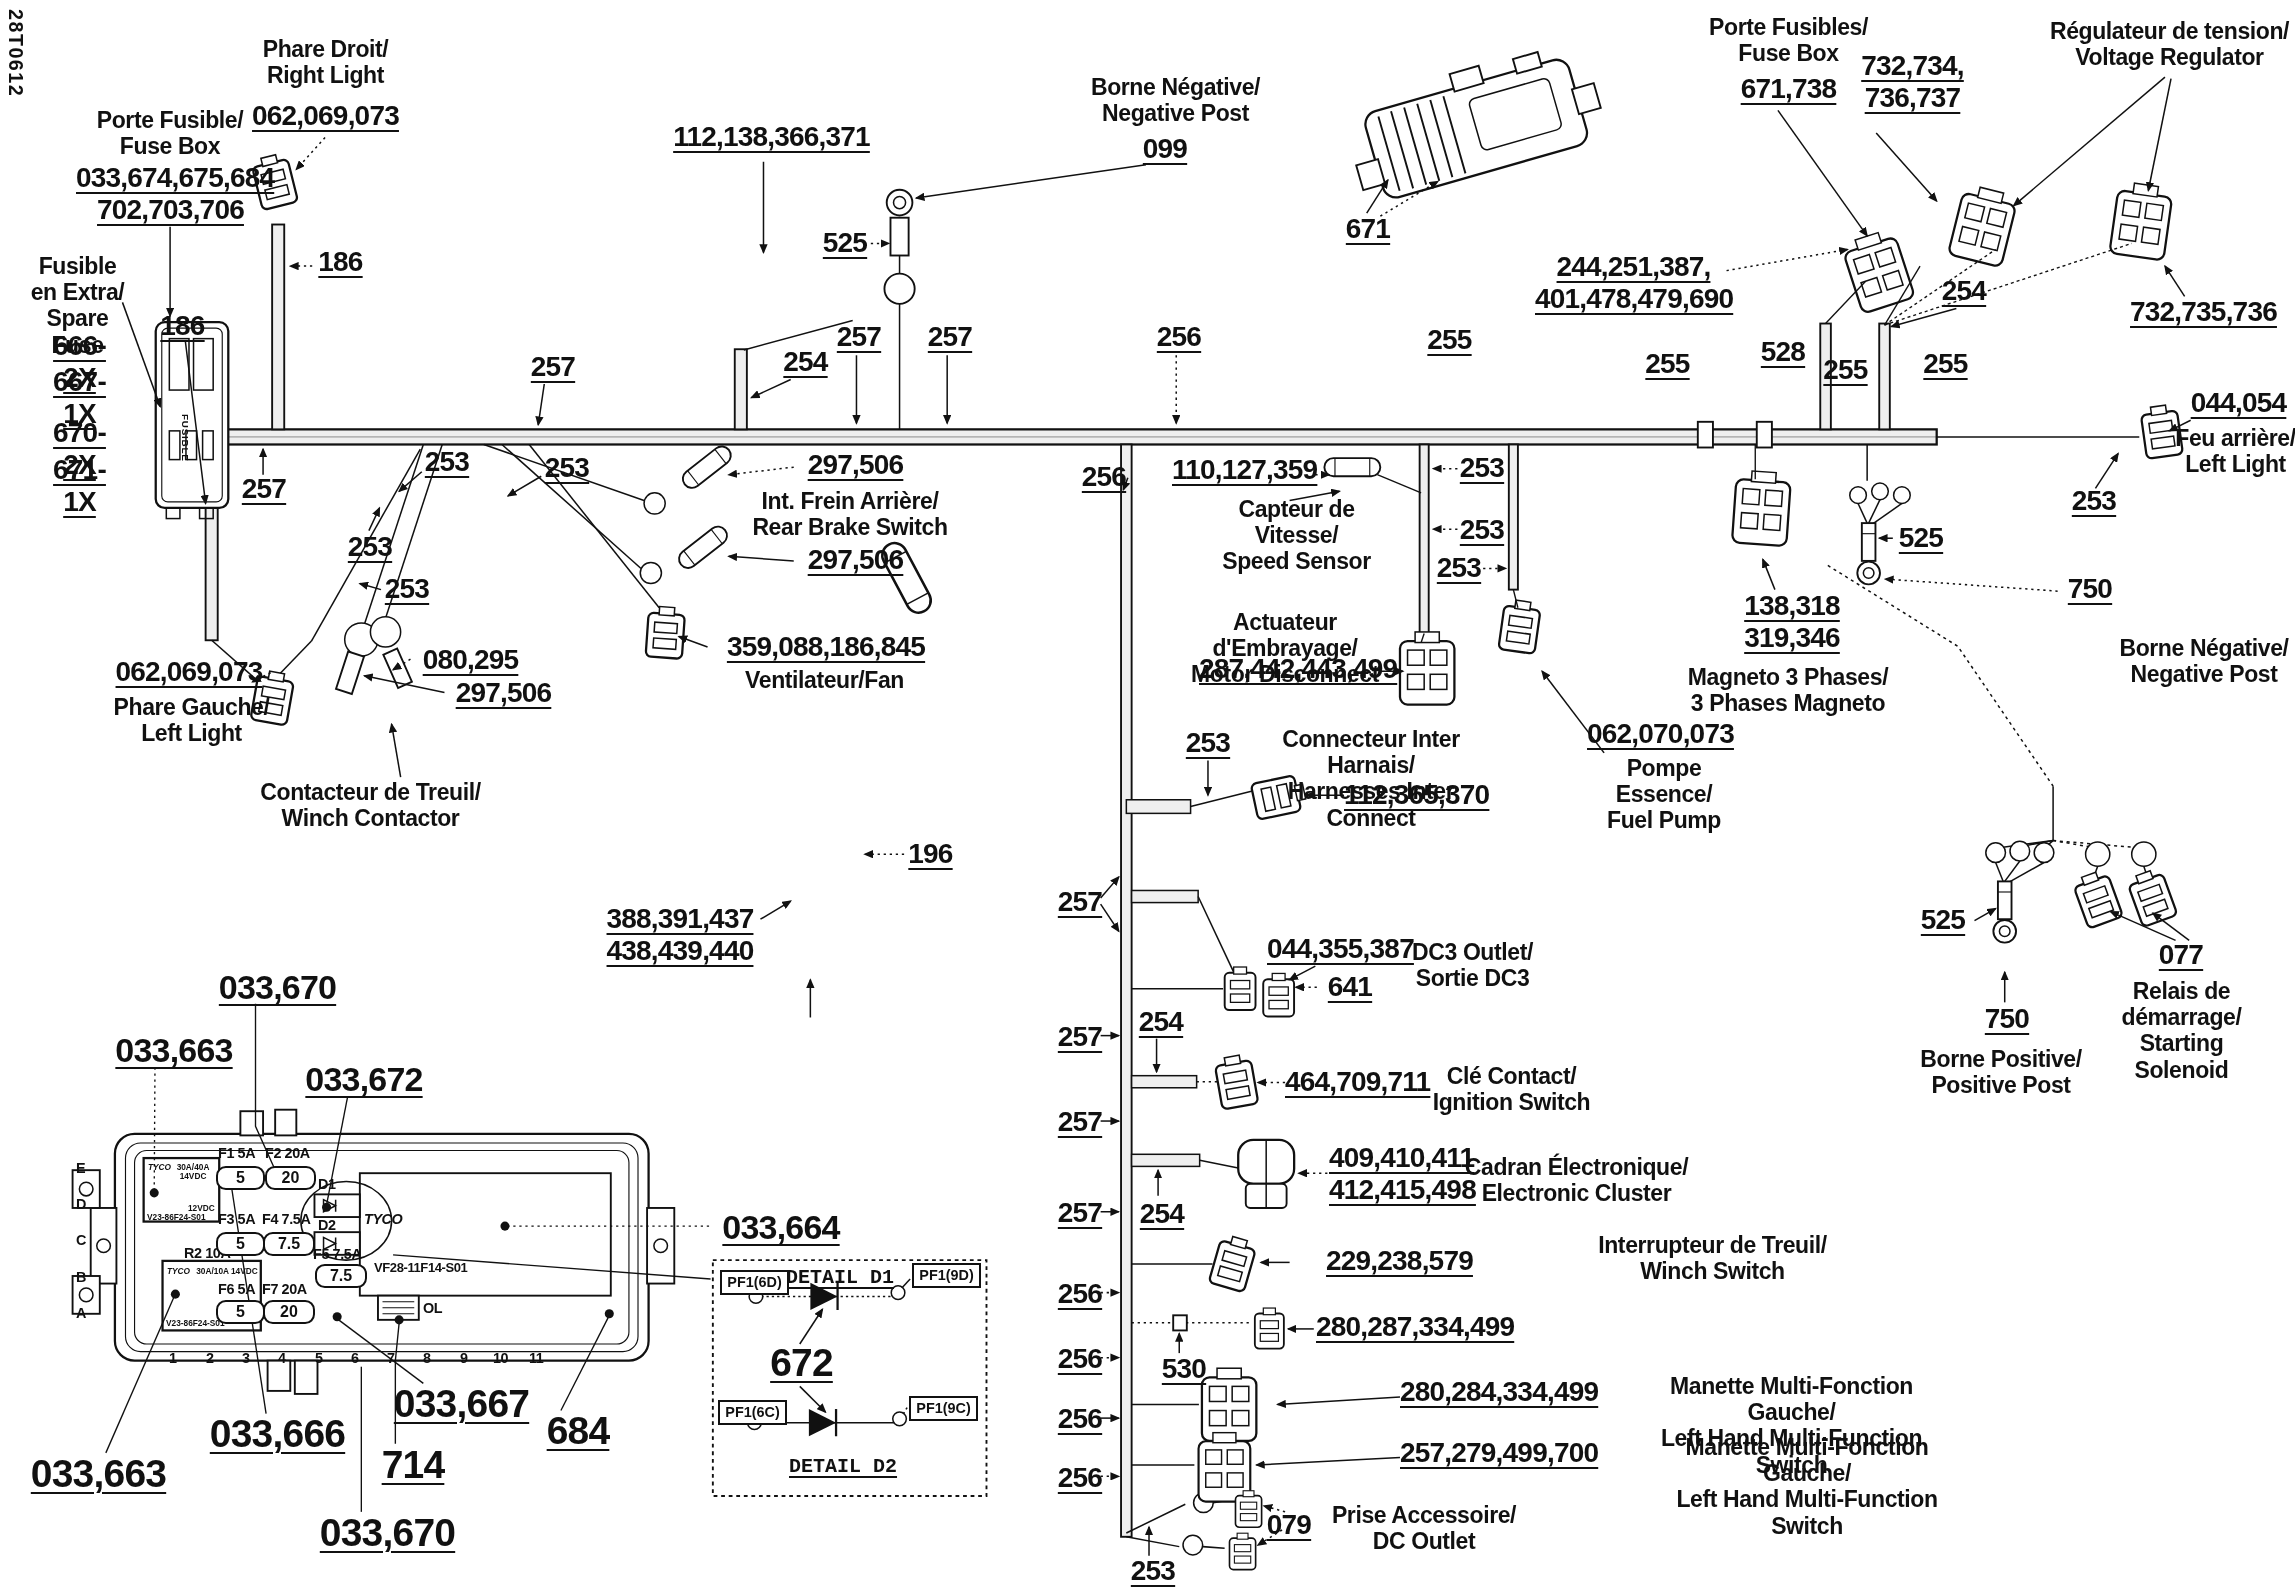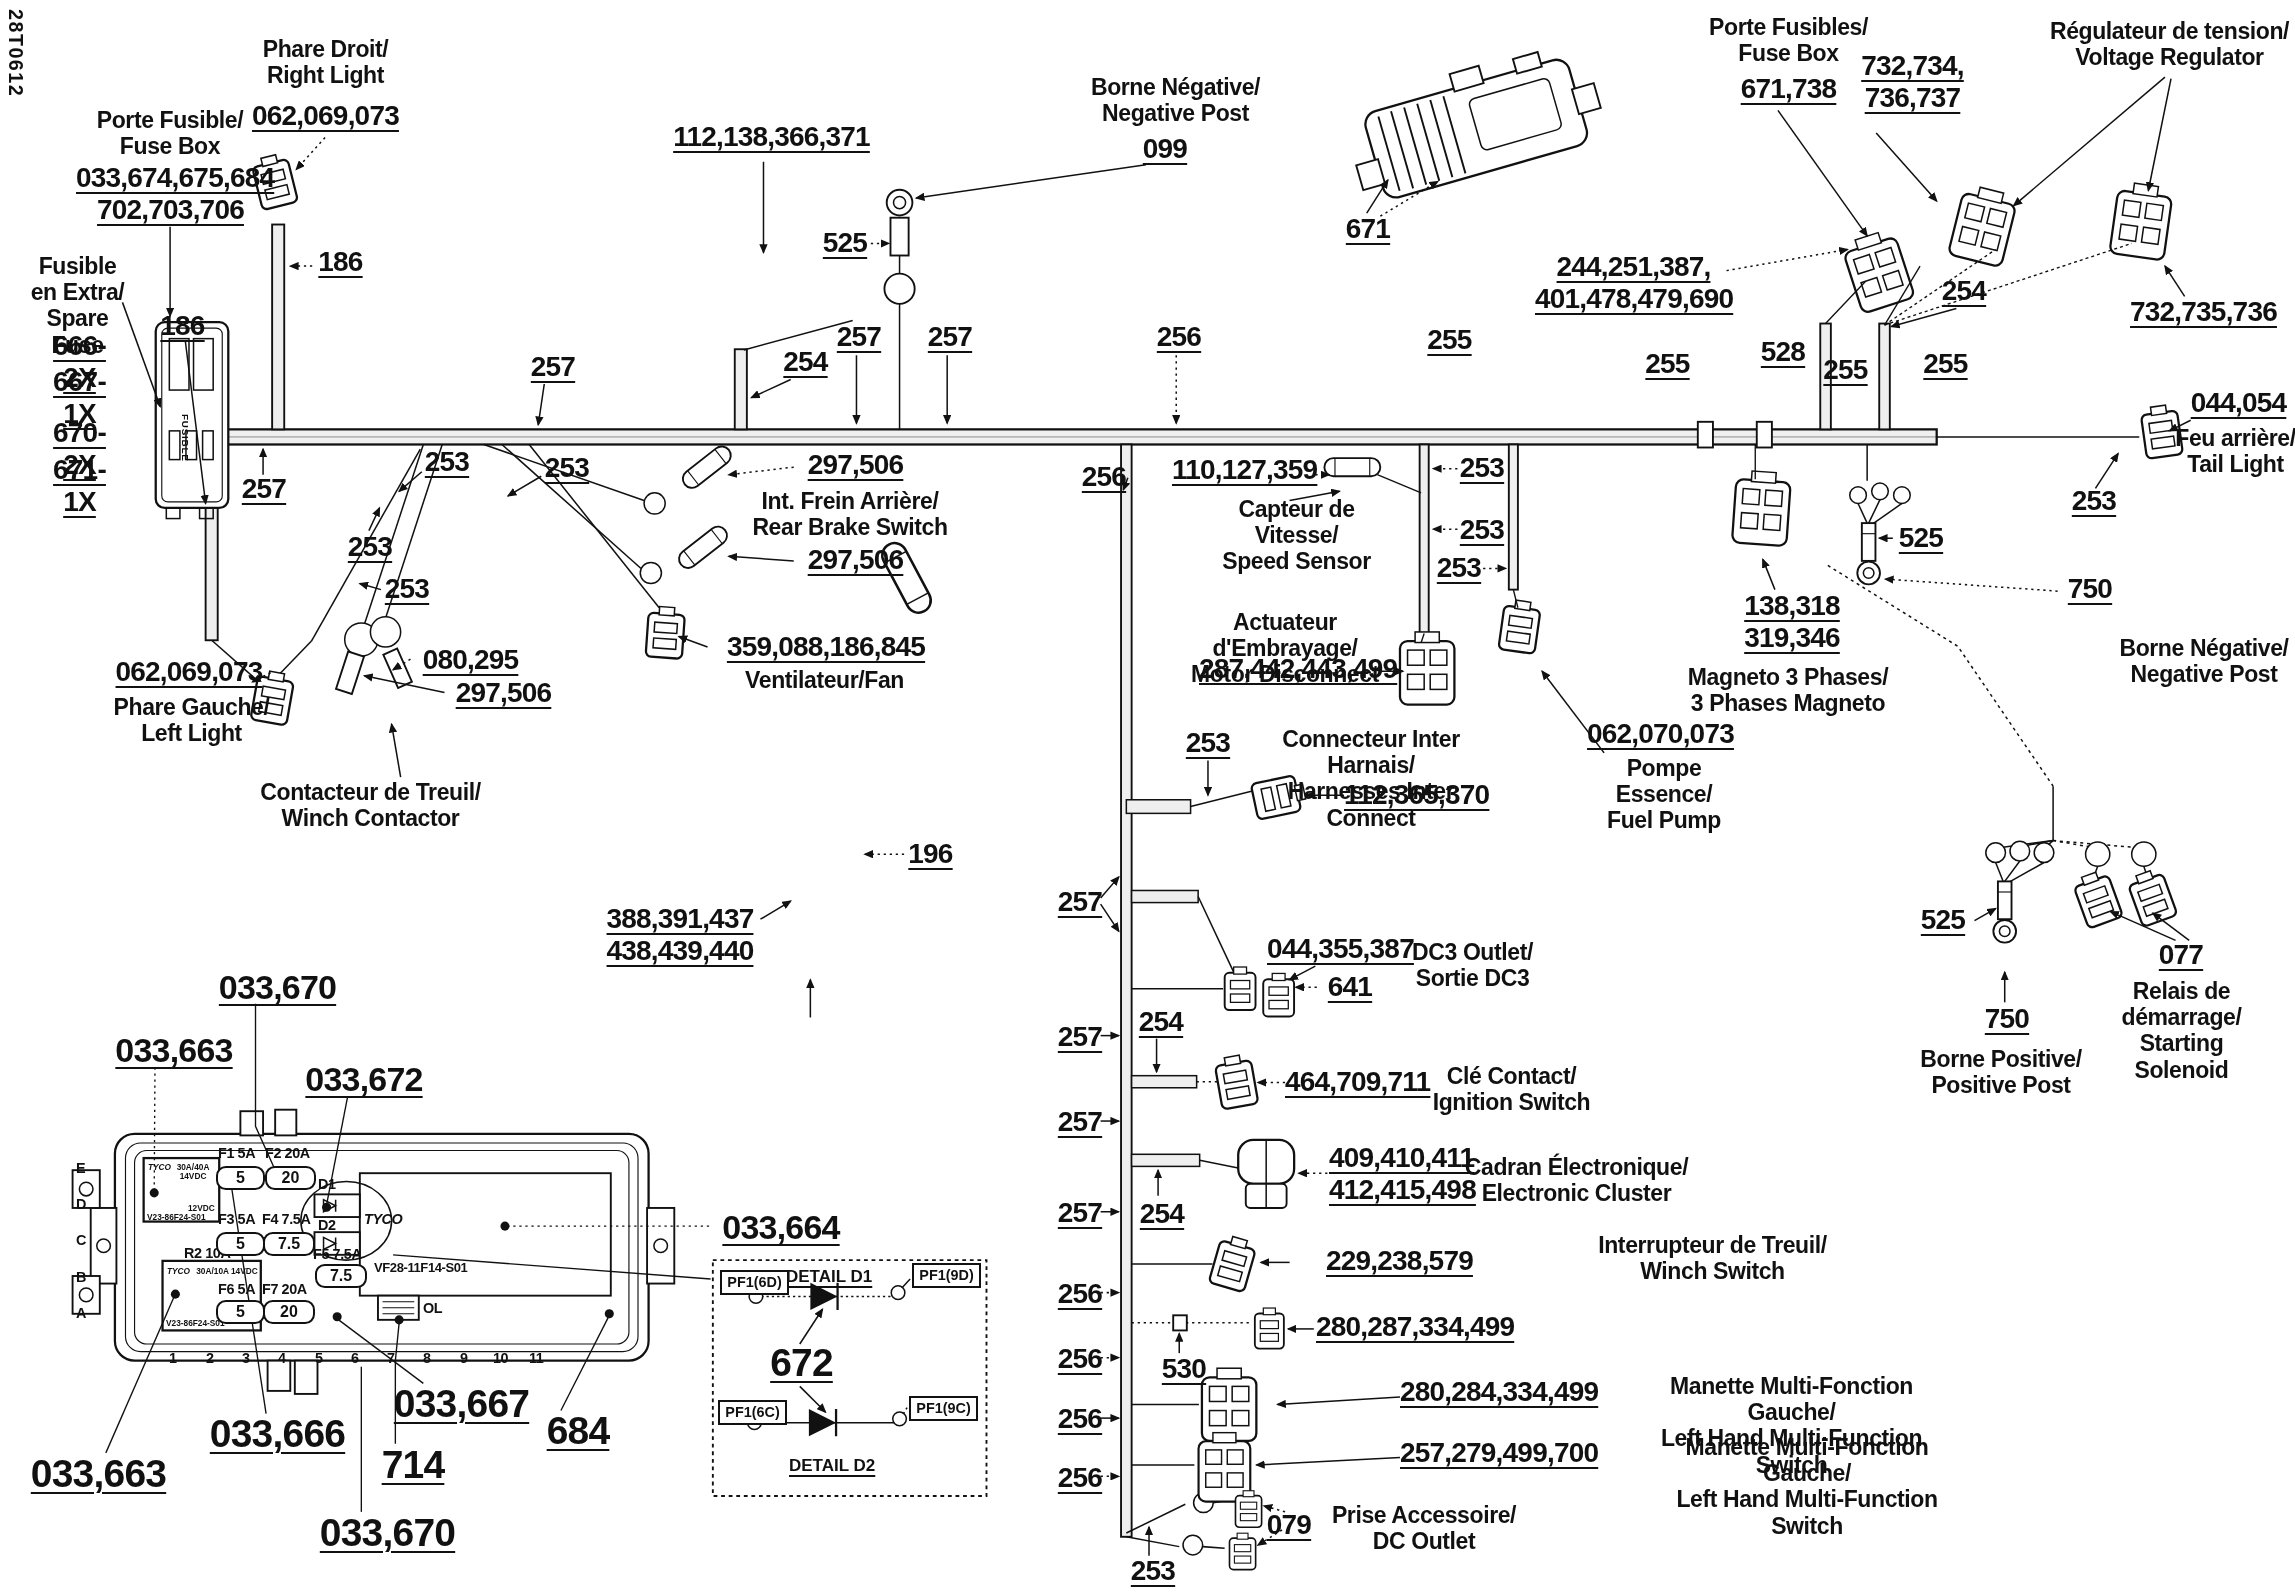--- a/index.html
+++ b/index.html
@@ -13,21 +13,21 @@
   .big{font-size:39px;}
   .nm{font-size:23px;font-weight:600;letter-spacing:-0.4px;}
   .sm{font-size:14.4px;font-weight:700;letter-spacing:-0.4px;}
   .tiny{font-size:8.3px;font-weight:700;}
   .it{font-style:italic;}
   .vtext{transform:rotate(90deg);transform-origin:left top;}
   .fuse{position:absolute;border:2.3px solid #111;border-radius:9.8px;background:#fff;
         font-size:16px;font-weight:700;text-align:center;line-height:19.7px;}
   .pf{position:absolute;border:2.3px solid #111;background:#fff;font-size:14.4px;font-weight:700;
       padding:2.3px 5.3px;}
-  .dt{font-size:17px;font-weight:700;text-decoration:underline;text-decoration-thickness:2.3px;text-underline-offset:3.8px;}
+  .dt{font-size:20px;font-weight:700;text-decoration:underline;text-decoration-thickness:2.3px;text-underline-offset:3.8px;font-family:Liberation Mono, monospace;}
 </style>
 </head>
 <body>
 
 <div id="canvas">
 
 <svg id="art" width="2295" height="1595" viewBox="0 0 3036 2110" fill="none" stroke="#111" stroke-width="2.5">
   <defs>
     <marker id="ah" markerWidth="13" markerHeight="11" refX="11" refY="5.5" orient="auto" markerUnits="userSpaceOnUse">
       <path d="M0,0L13,5.5L0,11z" fill="#111" stroke="none"></path>
@@ -453,21 +453,21 @@
 401,478,479,690</div>
 <div class="lbl n" style="left:1936px;top:275px;width:56px">254</div>
 <div class="lbl n" style="left:2113px;top:296px;width:181px">732,735,736</div>
 <div class="lbl n" style="left:1423px;top:324px;width:53px">255</div>
 <div class="lbl n" style="left:1641px;top:348px;width:53px">255</div>
 <div class="lbl n" style="left:1753px;top:336px;width:60px">528</div>
 <div class="lbl n" style="left:1819px;top:354px;width:53px">255</div>
 <div class="lbl n" style="left:1919px;top:348px;width:53px">255</div>
 <div class="lbl n" style="left:2182px;top:387px;width:113px">044,054</div>
 <div class="lbl nm" style="left:2175px;top:425px;width:121px">Feu arrière/
-Tail Light</div>
+Left Light</div>
 <div class="lbl n" style="left:2066px;top:485px;width:56px">253</div>
 <div class="lbl n" style="left:1893px;top:522px;width:56px">525</div>
 <div class="lbl n" style="left:2058px;top:573px;width:64px">750</div>
 <div class="lbl nm" style="left:2102px;top:635px;width:204px">Borne Négative/
 Negative Post</div>
 <div class="lbl n" style="left:1739px;top:590px;width:106px">138,318
 319,346</div>
 <div class="lbl nm" style="left:1686px;top:664px;width:204px">Magneto 3 Phases/
 3 Phases Magneto</div>
 

